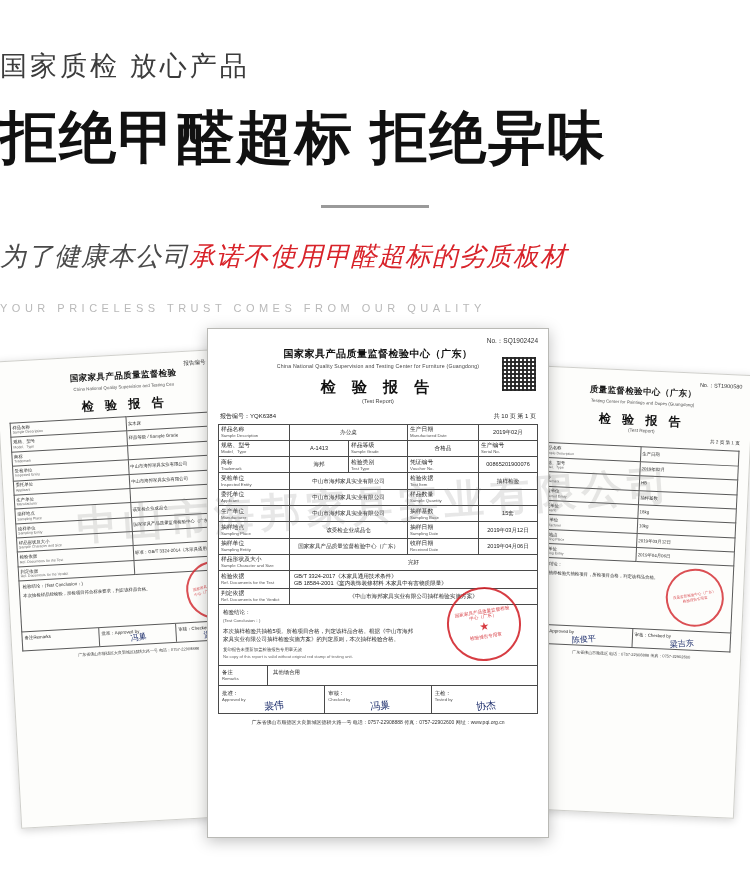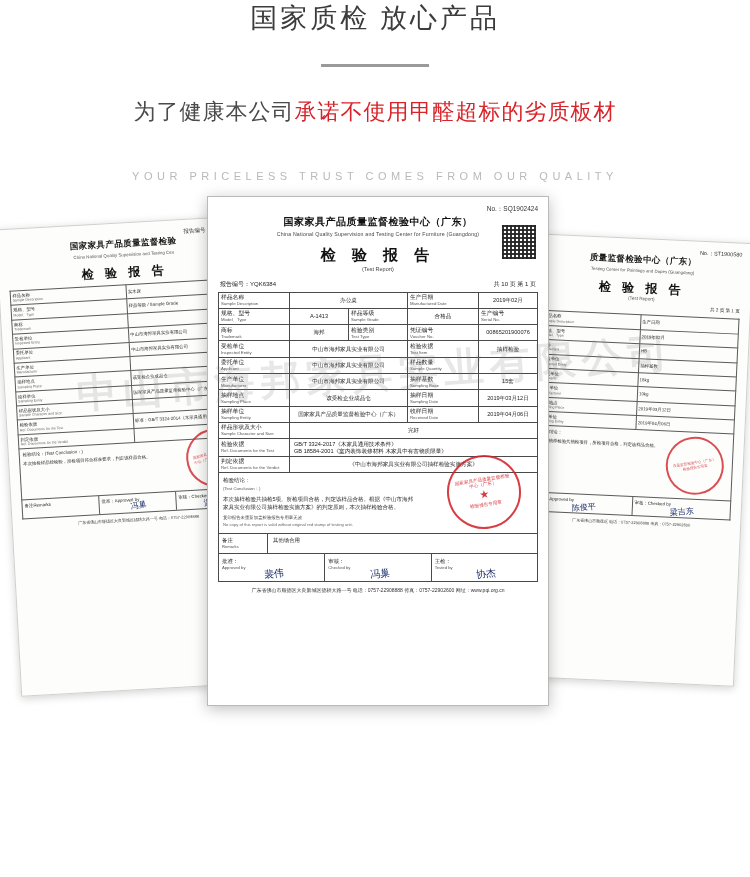--- a/index.html
+++ b/index.html
@@ -11,21 +11,21 @@
     width: 750px;
     height: 877px;
     overflow: hidden;
     font-family: "Liberation Sans", sans-serif;
     color: #222;
     position: relative;
   }
 
   
   .hero {
-    text-align: center;
+    padding-top: 48px;
   }
   .hero-sub {
     font-size: 27px;
     letter-spacing: 3px;
     color: #3c3c3c;
     font-weight: 500;
     font-family: "Liberation Serif", serif;
   }
   .hero-title {
     font-size: 57px;
@@ -36,31 +36,32 @@
     font-family: "Liberation Serif", serif;
     white-space: nowrap;
   }
   .hero-rule {
     width: 108px;
     height: 3px;
     background: #9a9a9a;
     margin: 28px auto 26px auto;
   }
   .hero-line {
-    font-size: 22px;
+    font-size: 26px;
     letter-spacing: 1px;
     color: #4a4a4a;
     line-height: 1.75;
     font-family: "Liberation Serif", serif;
+    font-style: italic;
   }
   .hero-line .hl {
     color: #d8232a;
   }
   .hero-en {
-    margin-top: 38px;
+    margin-top: 22px;
     font-size: 11px;
     letter-spacing: 4.5px;
     color: #b9b9b9;
   }
 
   
   .certs {
     position: relative;
     width: 750px;
     height: 560px;
@@ -384,20 +385,21 @@
     z-index: 6;
     font-family: "Liberation Serif", serif;
     white-space: nowrap;
   }
 </style>
 </head>
 <body>
 
 <div class="hero">
   <div class="hero-sub">国家质检  放心产品</div>
+  <div class="hero-title">拒绝甲醛超标 拒绝异味</div>
   <div class="hero-rule"></div>
   <div class="hero-line">
     <span>为了健康本公司</span><span class="hl">承诺不使用甲醛超标的劣质板材</span>
   </div>
   <div class="hero-en">YOUR PRICELESS TRUST COMES FROM OUR QUALITY</div>
 </div>
 
 <div class="certs">
 
   <div class="doc doc-left">

